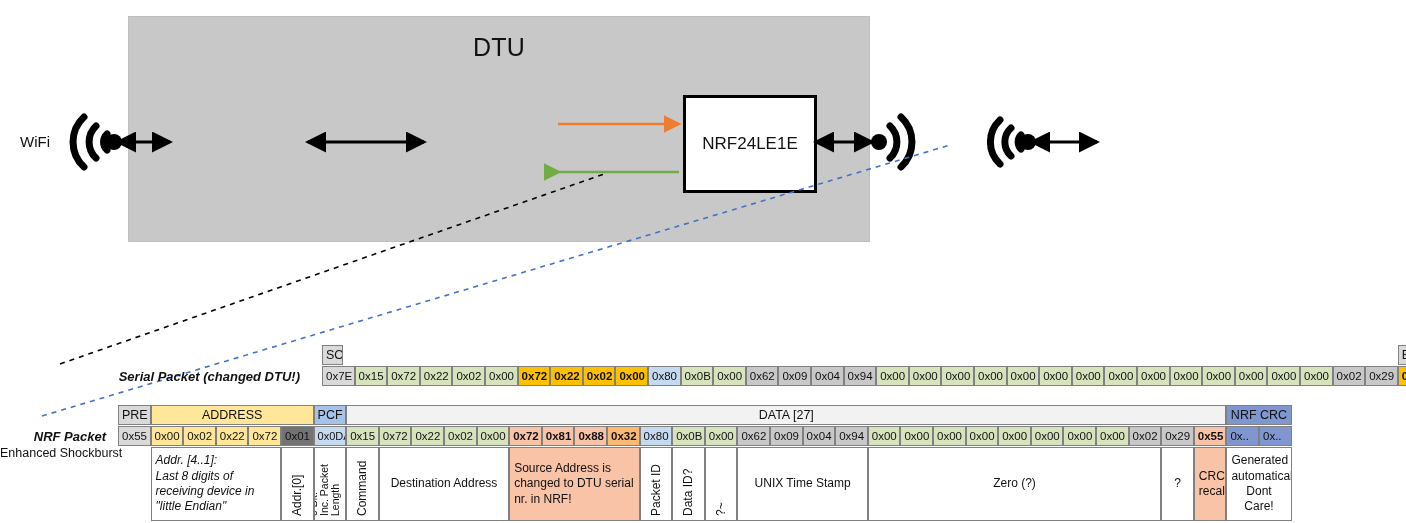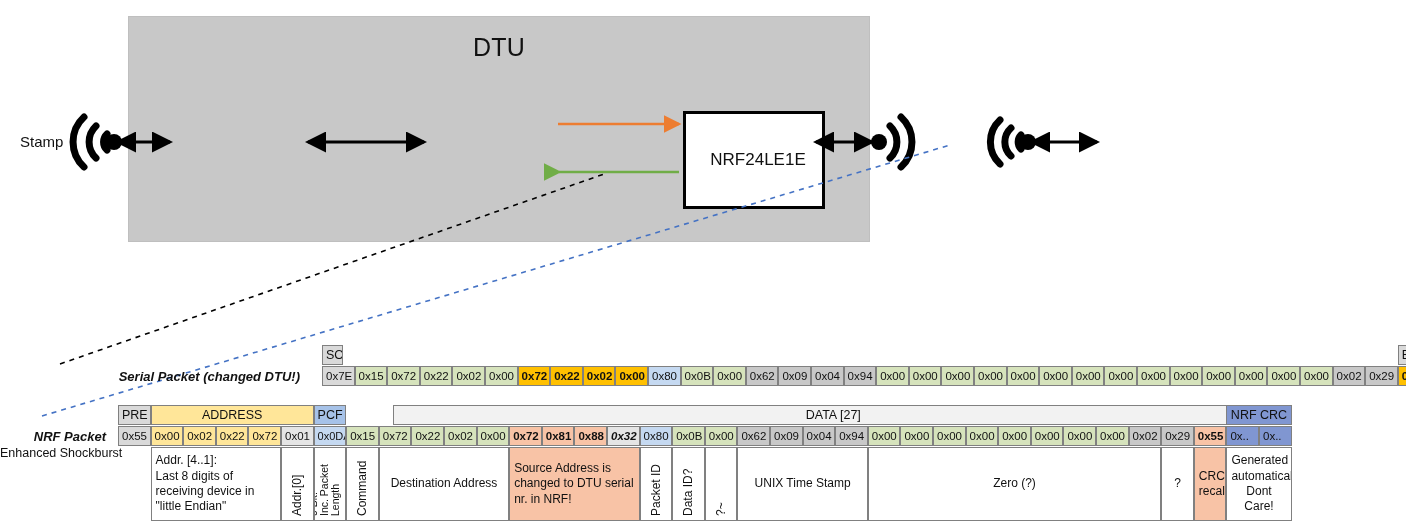--- a/index.html
+++ b/index.html
@@ -93,26 +93,26 @@
 </style>
 </head>
 <body>
 
 <div id="root">
 
   <div class="enclosure" style="left:128px;top:16px;width:740px;height:224px;">
     <div class="enclosure-title">DTU</div>
   </div>
 
-  <div class="chip" style="left:683px;top:111px;width:128px;height:92px;padding-left:8px;">
+  <div class="chip" style="left:683px;top:95px;width:128px;height:92px;">
     <span>NRF24LE1E</span>
   </div>
 
 
-  <div class="wifi-label" style="left:20px;top:133px;">Stamp</div>
+  <div class="wifi-label" style="left:20px;top:133px;">WiFi</div>
 
   <svg class="overlay">
     <defs>
       <marker id="ah-b" markerWidth="7" markerHeight="7" refX="6" refY="3.5" orient="auto">
         <path d="M0,0 L7,3.5 L0,7 z" fill="#000"></path>
       </marker>
       <marker id="ah-b2" markerWidth="7" markerHeight="7" refX="1" refY="3.5" orient="auto">
         <path d="M7,0 L0,3.5 L7,7 z" fill="#000"></path>
       </marker>
       <marker id="ah-o" markerWidth="7" markerHeight="7" refX="6" refY="3.5" orient="auto">
@@ -194,59 +194,59 @@
       <div class="cell" style="left: 1202.2px; top: 366px; width: 32.6px; height: 20px; background: rgb(214, 227, 188);">0x00</div>
       <div class="cell" style="left: 1234.8px; top: 366px; width: 32.6px; height: 20px; background: rgb(214, 227, 188);">0x00</div>
       <div class="cell" style="left: 1267.4px; top: 366px; width: 32.6px; height: 20px; background: rgb(214, 227, 188);">0x00</div>
       <div class="cell" style="left: 1300px; top: 366px; width: 32.6px; height: 20px; background: rgb(214, 227, 188);">0x00</div>
       <div class="cell" style="left: 1332.6px; top: 366px; width: 32.6px; height: 20px; background: rgb(200, 200, 200);">0x02</div>
       <div class="cell" style="left: 1365.2px; top: 366px; width: 32.6px; height: 20px; background: rgb(200, 200, 200);">0x29</div>
       <div class="cell bold" style="left: 1397.8px; top: 366px; width: 32.6px; height: 20px; background: rgb(255, 192, 0);">0x4E</div>
       <div class="cell hdr" style="left: 118px; top: 405px; width: 32.6px; height: 20px; background: rgb(217, 217, 217);">PRE</div>
       <div class="cell hdr center" style="left: 150.6px; top: 405px; width: 163px; height: 20px; background: rgb(255, 230, 153);">ADDRESS</div>
       <div class="cell hdr" style="left: 313.6px; top: 405px; width: 32.6px; height: 20px; background: rgb(166, 194, 232);">PCF</div>
-      <div class="cell hdr center" style="left: 346.2px; top: 405px; width: 880.2px; height: 20px; background: rgb(242, 242, 242); margin-left: 47px;">DATA [27]</div>
+      <div class="cell hdr center" style="left: 346.2px; top: 405px; width: 880.2px; height: 20px; background: rgb(242, 242, 242);">DATA [27]</div>
       <div class="cell hdr center" style="left: 1226.4px; top: 405px; width: 65.2px; height: 20px; background: rgb(128, 150, 209);">NRF CRC</div>
       <div class="cell" style="left: 118px; top: 426px; width: 32.6px; height: 20px; background: rgb(217, 217, 217);">0x55</div>
       <div class="cell" style="left: 150.6px; top: 426px; width: 32.6px; height: 20px; background: rgb(255, 230, 153);">0x00</div>
       <div class="cell" style="left: 183.2px; top: 426px; width: 32.6px; height: 20px; background: rgb(255, 230, 153);">0x02</div>
       <div class="cell" style="left: 215.8px; top: 426px; width: 32.6px; height: 20px; background: rgb(255, 230, 153);">0x22</div>
       <div class="cell" style="left: 248.4px; top: 426px; width: 32.6px; height: 20px; background: rgb(255, 230, 153);">0x72</div>
-      <div class="cell" style="left: 281px; top: 426px; width: 32.6px; height: 20px; background: #e5e5e5;">0x01</div>
+      <div class="cell" style="left: 281px; top: 426px; width: 32.6px; height: 20px; background: #737373;">0x01</div>
       <div class="cell" style="left: 313.6px; top: 426px; width: 32.6px; height: 20px; background: rgb(197, 217, 241); font-size: 11px;">0x0DA</div>
       <div class="cell" style="left: 346.2px; top: 426px; width: 32.6px; height: 20px; background: rgb(214, 227, 188);">0x15</div>
       <div class="cell" style="left: 378.8px; top: 426px; width: 32.6px; height: 20px; background: rgb(214, 227, 188);">0x72</div>
       <div class="cell" style="left: 411.4px; top: 426px; width: 32.6px; height: 20px; background: rgb(214, 227, 188);">0x22</div>
       <div class="cell" style="left: 444px; top: 426px; width: 32.6px; height: 20px; background: rgb(214, 227, 188);">0x02</div>
       <div class="cell" style="left: 476.6px; top: 426px; width: 32.6px; height: 20px; background: rgb(214, 227, 188);">0x00</div>
       <div class="cell bold" style="left: 509.2px; top: 426px; width: 32.6px; height: 20px; background: rgb(248, 195, 166);">0x72</div>
       <div class="cell bold" style="left: 541.8px; top: 426px; width: 32.6px; height: 20px; background: rgb(248, 195, 166);">0x81</div>
       <div class="cell bold" style="left: 574.4px; top: 426px; width: 32.6px; height: 20px; background: rgb(248, 195, 166);">0x88</div>
-      <div class="cell bold" style="left: 607px; top: 426px; width: 32.6px; height: 20px; background: #e5e5e5; font-style: italic;">0x32</div>
+      <div class="cell bold" style="left: 607px; top: 426px; width: 32.6px; height: 20px; background: #fdba74;">0x32</div>
       <div class="cell" style="left: 639.6px; top: 426px; width: 32.6px; height: 20px; background: rgb(197, 217, 241);">0x80</div>
       <div class="cell" style="left: 672.2px; top: 426px; width: 32.6px; height: 20px; background: rgb(214, 227, 188);">0x0B</div>
       <div class="cell" style="left: 704.8px; top: 426px; width: 32.6px; height: 20px; background: rgb(214, 227, 188);">0x00</div>
       <div class="cell" style="left: 737.4px; top: 426px; width: 32.6px; height: 20px; background: rgb(200, 200, 200);">0x62</div>
       <div class="cell" style="left: 770px; top: 426px; width: 32.6px; height: 20px; background: rgb(200, 200, 200);">0x09</div>
       <div class="cell" style="left: 802.6px; top: 426px; width: 32.6px; height: 20px; background: rgb(200, 200, 200);">0x04</div>
       <div class="cell" style="left: 835.2px; top: 426px; width: 32.6px; height: 20px; background: rgb(200, 200, 200);">0x94</div>
       <div class="cell" style="left: 867.8px; top: 426px; width: 32.6px; height: 20px; background: rgb(214, 227, 188);">0x00</div>
       <div class="cell" style="left: 900.4px; top: 426px; width: 32.6px; height: 20px; background: rgb(214, 227, 188);">0x00</div>
       <div class="cell" style="left: 933px; top: 426px; width: 32.6px; height: 20px; background: rgb(214, 227, 188);">0x00</div>
       <div class="cell" style="left: 965.6px; top: 426px; width: 32.6px; height: 20px; background: rgb(214, 227, 188);">0x00</div>
       <div class="cell" style="left: 998.2px; top: 426px; width: 32.6px; height: 20px; background: rgb(214, 227, 188);">0x00</div>
       <div class="cell" style="left: 1030.8px; top: 426px; width: 32.6px; height: 20px; background: rgb(214, 227, 188);">0x00</div>
       <div class="cell" style="left: 1063.4px; top: 426px; width: 32.6px; height: 20px; background: rgb(214, 227, 188);">0x00</div>
       <div class="cell" style="left: 1096px; top: 426px; width: 32.6px; height: 20px; background: rgb(214, 227, 188);">0x00</div>
       <div class="cell" style="left: 1128.6px; top: 426px; width: 32.6px; height: 20px; background: rgb(200, 200, 200);">0x02</div>
       <div class="cell" style="left: 1161.2px; top: 426px; width: 32.6px; height: 20px; background: rgb(200, 200, 200);">0x29</div>
       <div class="cell bold" style="left: 1193.8px; top: 426px; width: 32.6px; height: 20px; background: rgb(248, 195, 166);">0x55</div>
       <div class="cell" style="left: 1226.4px; top: 426px; width: 32.6px; height: 20px; background: rgb(128, 150, 209);">0x..</div>
       <div class="cell" style="left: 1259px; top: 426px; width: 32.6px; height: 20px; background: rgb(128, 150, 209);">0x..</div>
-      <div class="desc left" style="left: 150.6px; top: 447px; width: 130.4px; height: 74px; background: rgb(255, 255, 255);">
+      <div class="desc left" style="left: 150.6px; top: 447px; width: 130.4px; height: 74px; background: rgb(255, 255, 255); font-style: italic;">
         <div class="inner" style="white-space: pre-line;">Addr. [4..1]:
 Last 8 digits of receiving device in "little Endian"</div>
       </div>
       <div class="vcell2" style="left: 281px; top: 447px; width: 32.6px; height: 74px; background: rgb(255, 255, 255);">
         <div class="c" style="left: 22.3px; font-size: 12px;">Addr.[0]</div>
       </div>
       <div class="vcell2" style="left: 313.6px; top: 447px; width: 32.6px; height: 74px; background: rgb(255, 255, 255);">
         <div class="c" style="left: 4px; font-size: 10.5px;">9 Bit!</div>
         <div class="c" style="left: 15px; font-size: 10.5px;">Inc. Packet</div>
         <div class="c" style="left: 26px; font-size: 10.5px;">Length</div>

